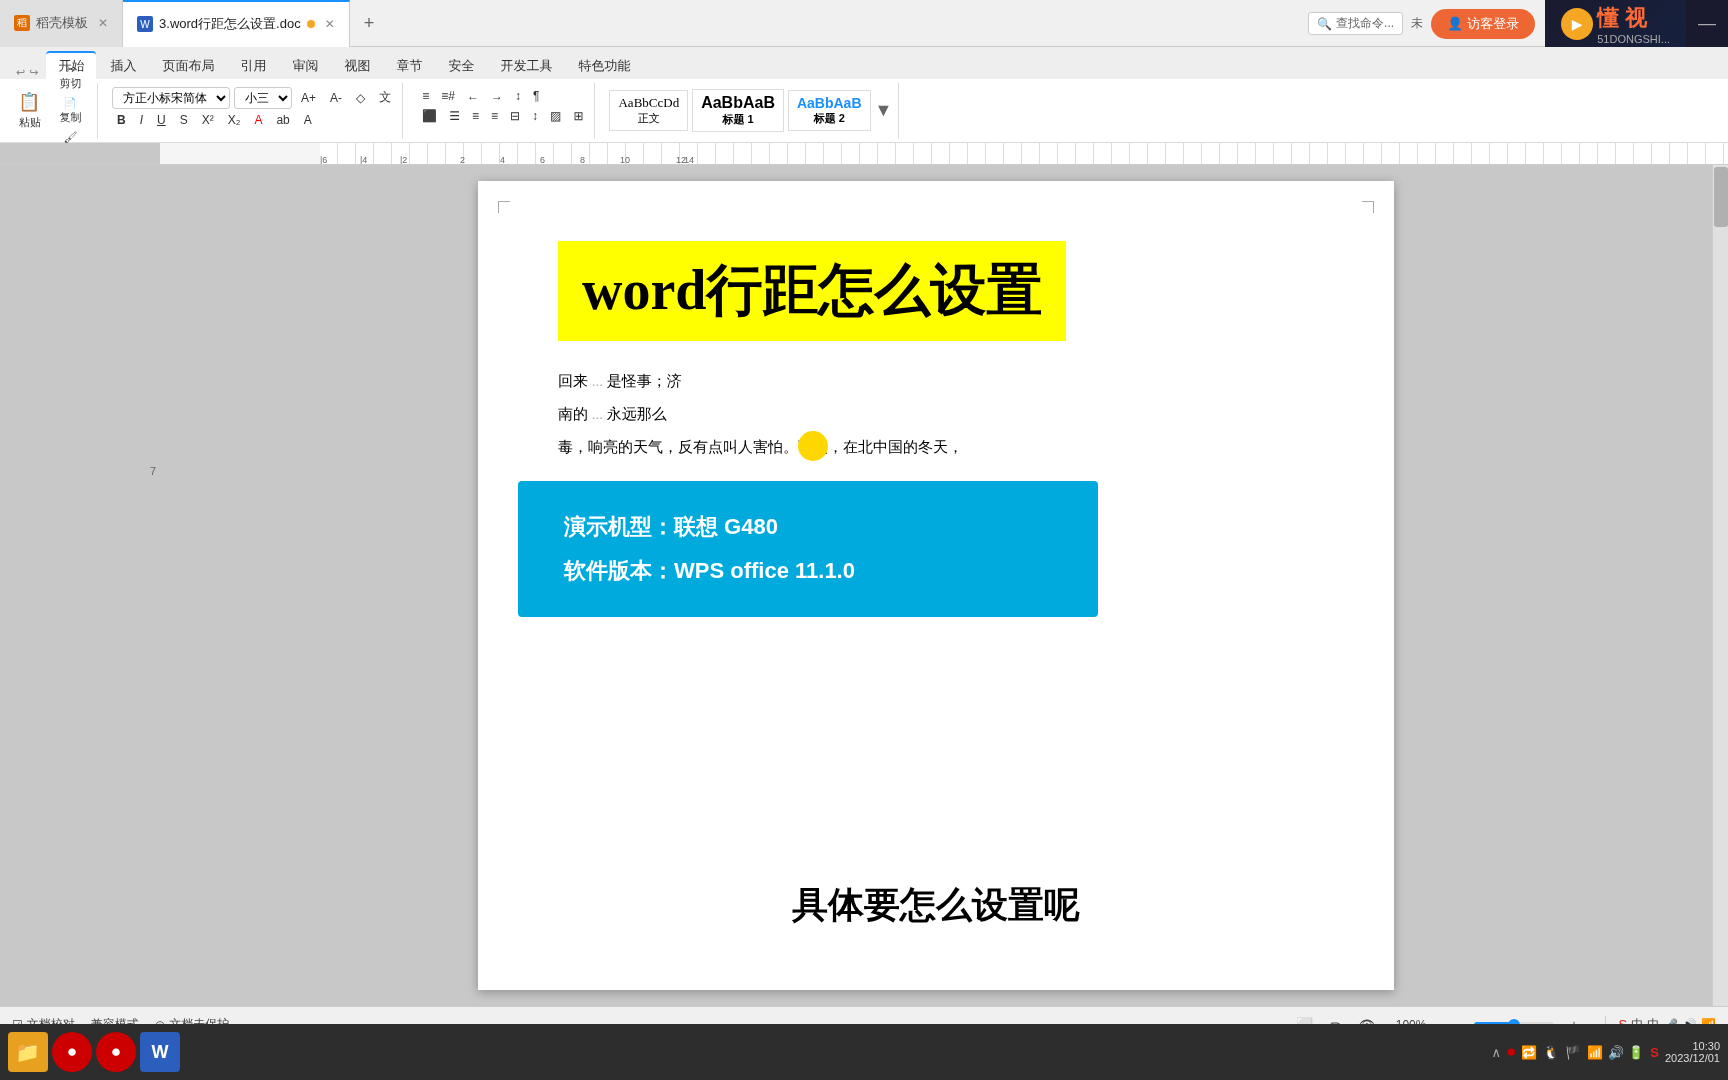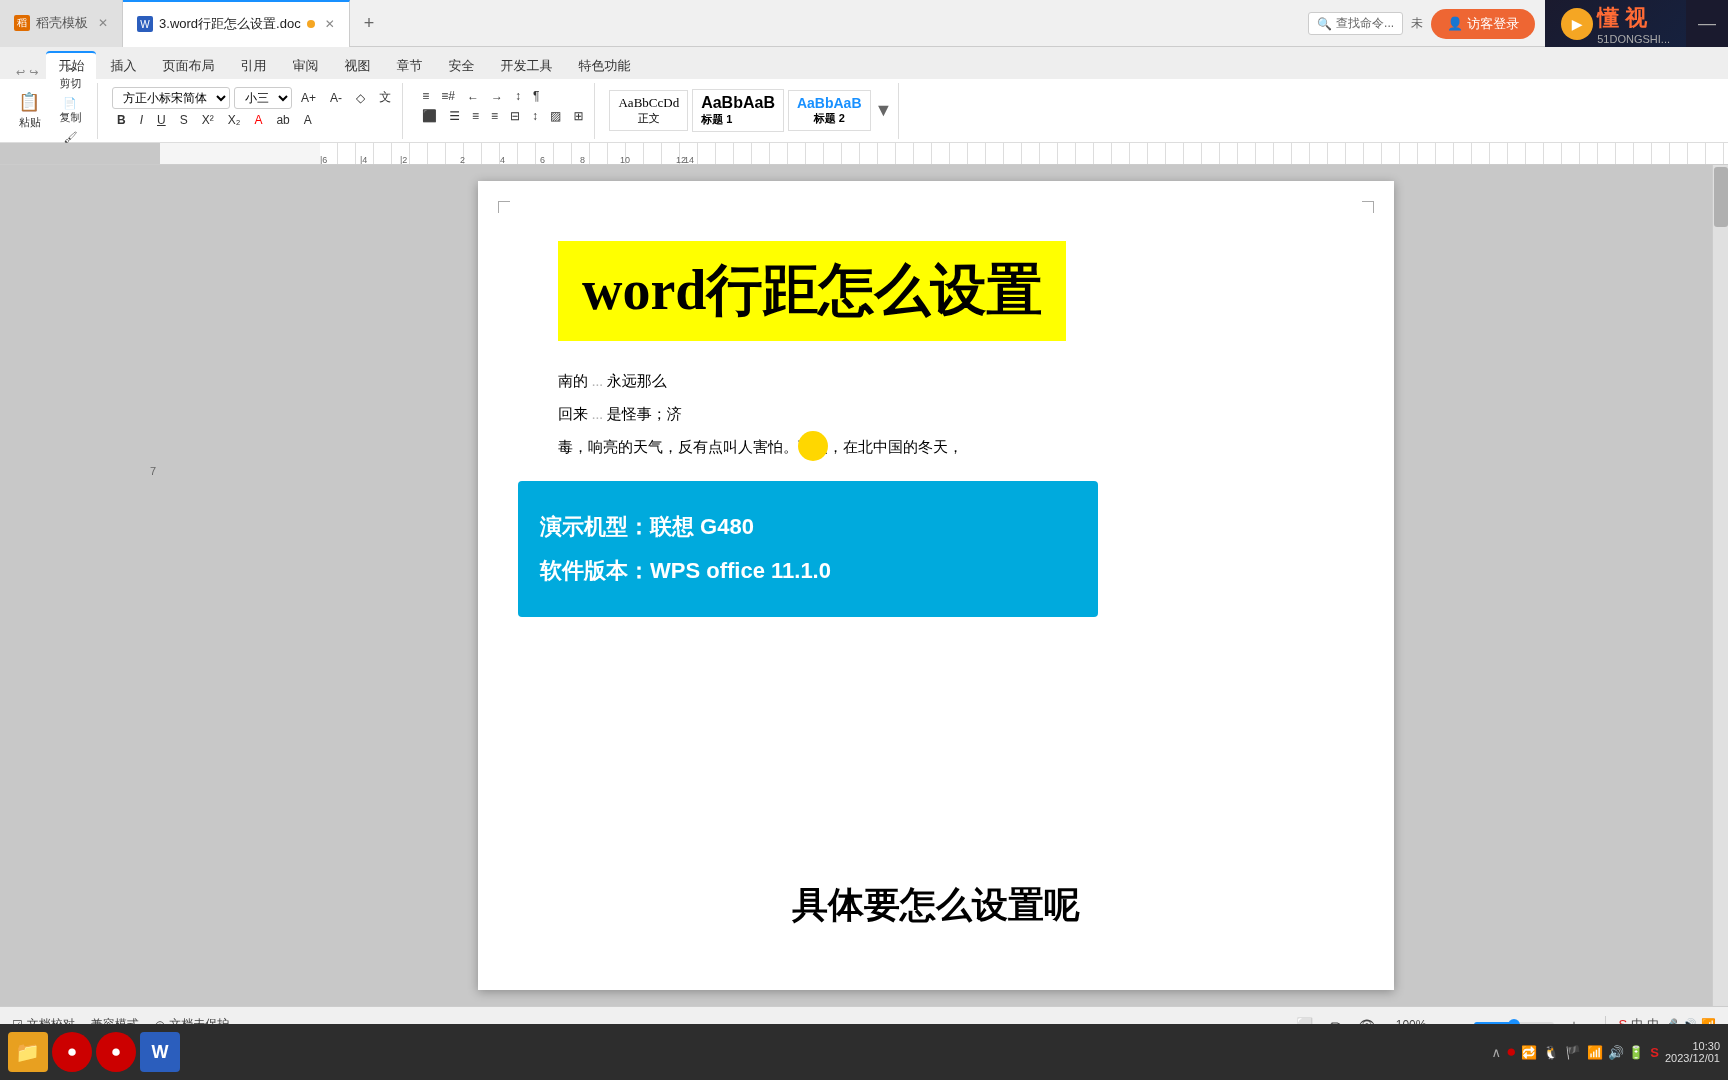--- a/index.html
+++ b/index.html
@@ -134,21 +134,21 @@
       line-height: 2.2;
       color: #000;
       font-family: 'SimSun', serif;
     }
     .info-overlay {
       position: absolute;
       left: 40px;
       top: 300px;
       width: 580px;
       background: #00aadd;
-      padding: 24px 22px;
+      padding: 24px 46px;
       border-radius: 4px;
     }
     .info-line {
       font-size: 22px;
       color: white;
       line-height: 2.0;
       font-family: 'Microsoft YaHei', sans-serif;
       font-weight: bold;
     }
     .bottom-caption {
@@ -346,21 +346,21 @@
     </div>
   </div>
 
   <div class="ribbon-group" style="gap:4px;">
     <div class="style-box style-normal">
       <div style="font-size:13px;">AaBbCcDd</div>
       <div style="font-size:11px; text-align:center;">正文</div>
     </div>
     <div class="style-box style-h1">
       <div style="font-size:16px; font-weight:bold;">AaBbAaB</div>
-      <div style="font-size:11px; text-align:left;">标题 1</div>
+      <div style="font-size:11px; text-align:center;">标题 1</div>
     </div>
     <div class="style-box style-h2">
       <div style="font-size:14px; font-weight:bold; color:#1890ff;">AaBbAaB</div>
       <div style="font-size:11px; text-align:center;">标题 2</div>
     </div>
     <div style="font-size:18px; cursor:pointer; color:#666; align-self:center;">▼</div>
   </div>
 </div>
 
 <div class="ruler">
@@ -397,28 +397,28 @@
       <div class="corner-mark corner-tr"></div>
 
       
       <div style="background:#ffff00; display:inline-block; padding: 12px 24px; margin-bottom:24px;">
         <span class="doc-title-text">word行距怎么设置</span>
       </div>
 
       
       <div class="doc-body-text">
         <p>
+          <span>回来</span>
+          <span style="opacity:0.3">...</span>
+          <span>是怪事；济</span>
+        </p>
+        <p>
           <span>南的</span>
           <span style="opacity:0.3">...</span>
           <span>永远那么</span>
-        </p>
-        <p>
-          <span>回来</span>
-          <span style="opacity:0.3">...</span>
-          <span>是怪事；济</span>
         </p>
         <p>毒，响亮的天气，反有点叫人害怕。可是，在北中国的冬天，</p>
       </div>
 
       
       <div class="yellow-dot"></div>
 
       
       <div class="info-overlay">
         <div class="info-line">演示机型：联想 G480</div>

